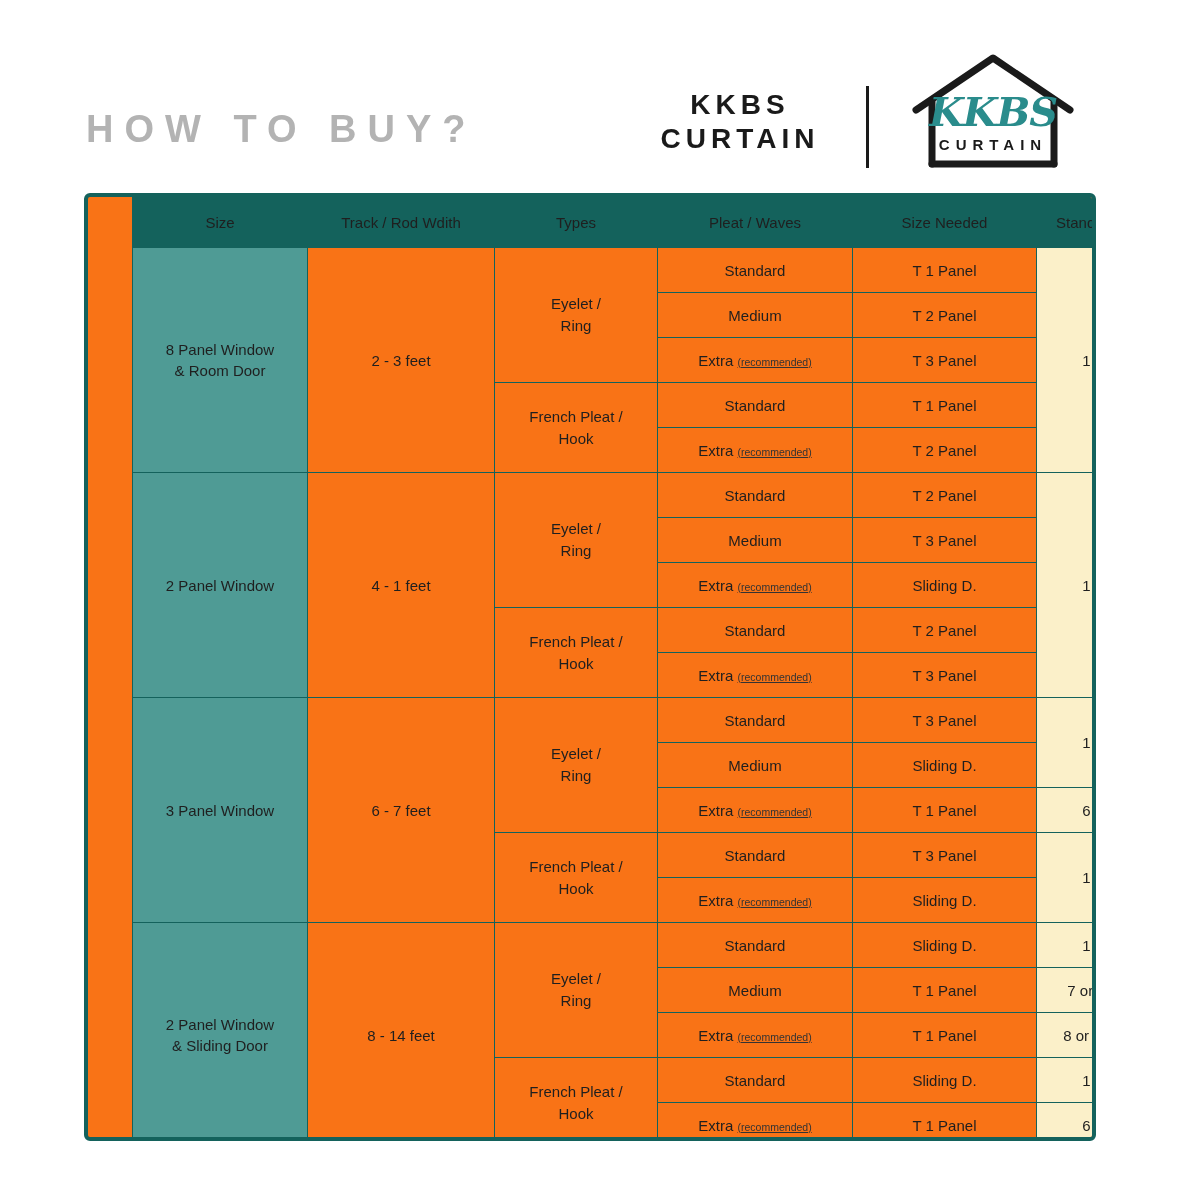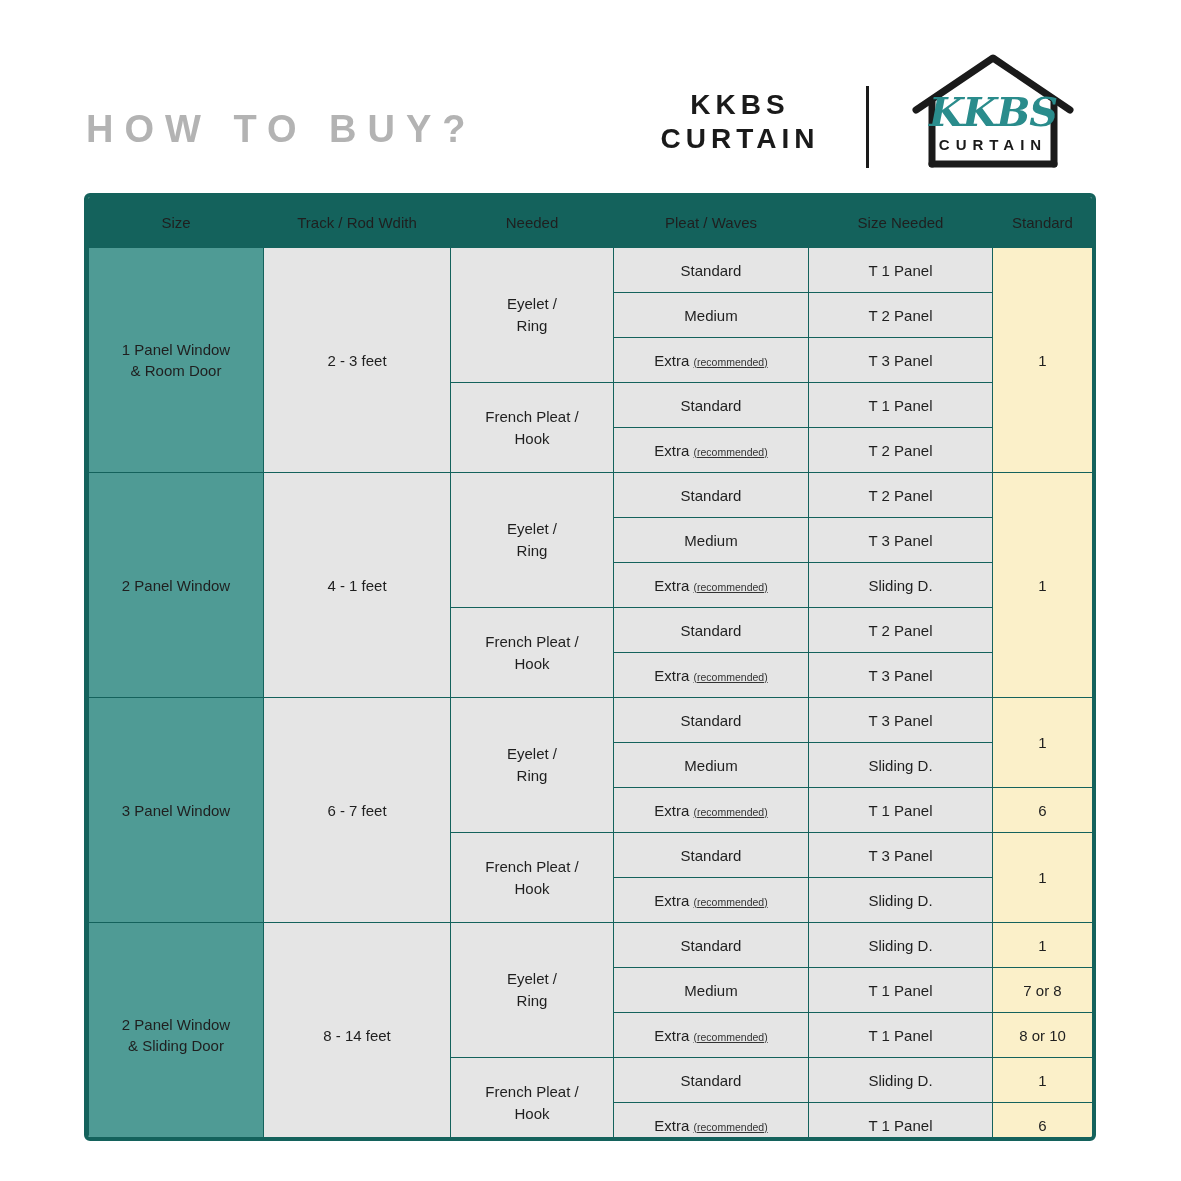--- a/index.html
+++ b/index.html
@@ -108,21 +108,22 @@
   }
 
   
   .table-wrap {
     position: absolute;
     left: 84px; top: 193px;
     width: 1012px; height: 948px;
     border: 4px solid #14625c;
     border-radius: 6px;
     overflow: hidden;
-    background: #e5e5e5;
+    background: #f97316;
+    padding-left: 44px;
   }
   table.grid {
     border-collapse: collapse;
     width: 1004px;
     table-layout: fixed;
   }
   table.grid th, table.grid td {
     border: 1px solid #14625c;
     font-size: 15px;
     color: #1f1f1f;
@@ -220,30 +221,30 @@
         <col style="width:187px">
         <col style="width:163px">
         <col style="width:195px">
         <col style="width:184px">
         <col style="width:100px">
       </colgroup>
       <thead>
         <tr>
           <th>Size</th>
           <th>Track / Rod Wdith</th>
-          <th>Needed</th>
+          <th>Types</th>
           <th>Pleat / Waves</th>
           <th>Size Needed</th>
           <th>Standard</th>
         </tr>
       </thead>
       <tbody id="table-body">
           <tr>
             <td class="size-cell" rowspan="5">
-              <div>1 Panel Window</div>
+              <div>8 Panel Window</div>
               <div>&amp; Room Door</div>
             </td>
             <td class="width-cell" rowspan="5">2  - 3 feet</td>
             <td class="type-cell" rowspan="3">
               <div>Eyelet /</div>
               <div>Ring</div>
             </td>
             <td class="pleat-cell">Standard</td>
             <td class="size-needed-cell">T 1 Panel</td>
             <td class="qty-cell" rowspan="5">1</td>

